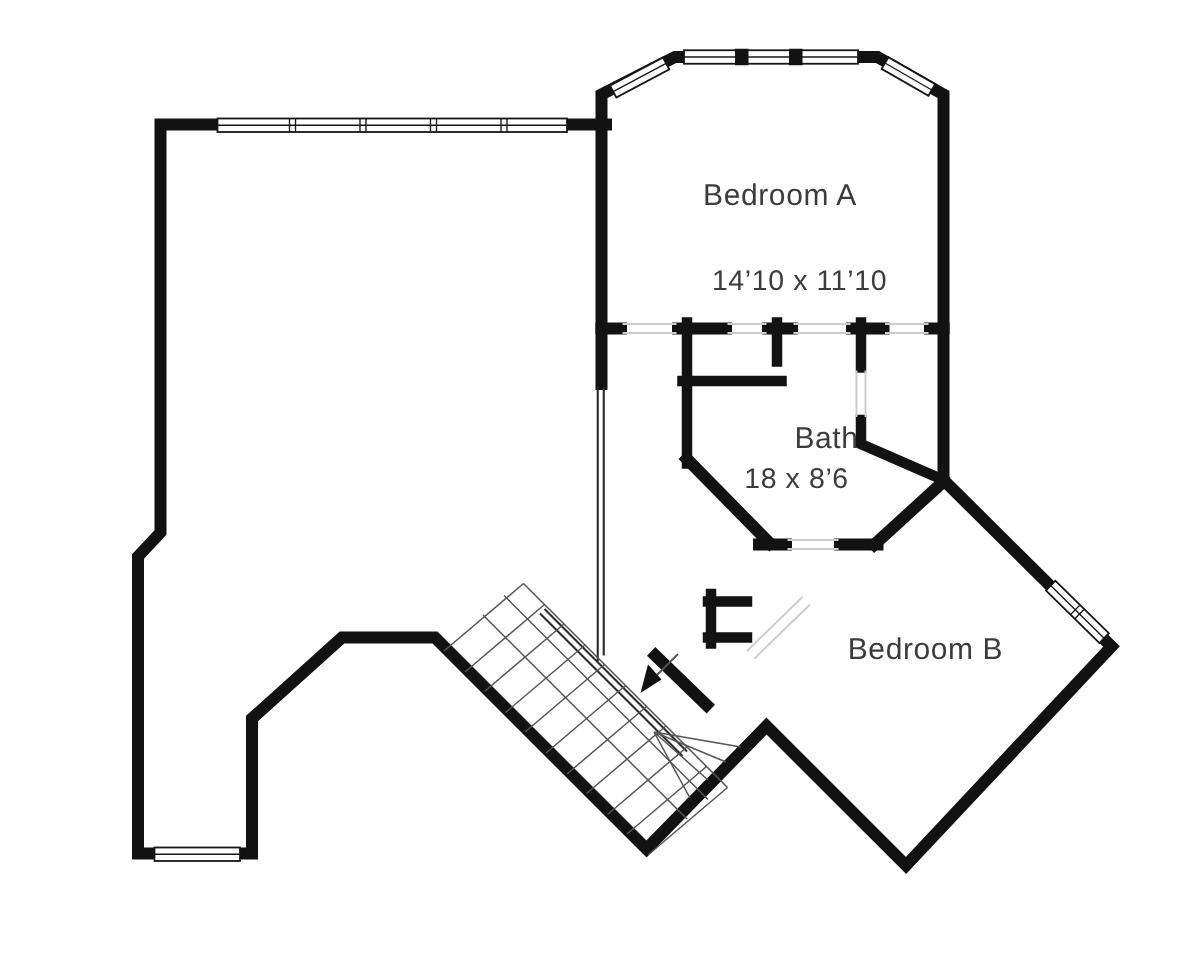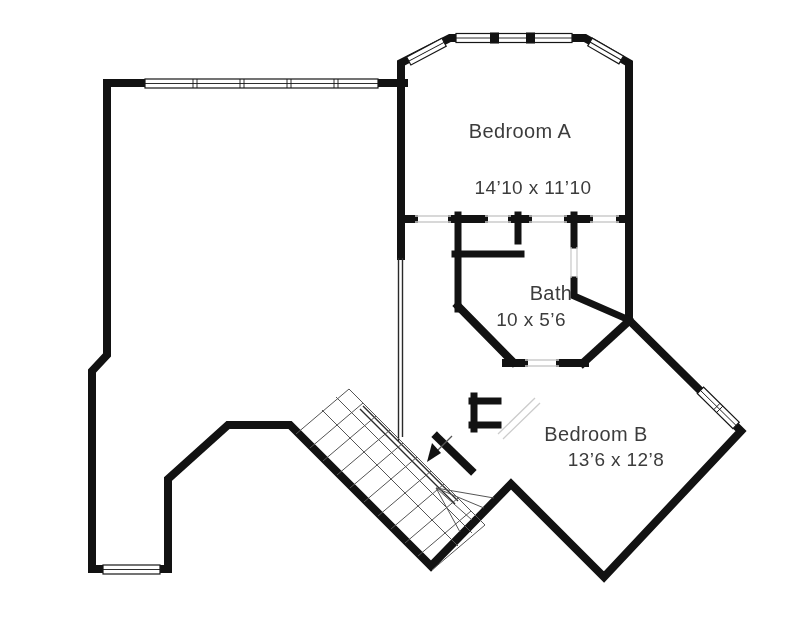--- a/index.html
+++ b/index.html
@@ -124,18 +124,17 @@
         <polygon points="427,462 441,453 432,443" fill="#111111"></polygon>
       </g>
     </g>
   </svg>
 
 
   <div class="lbl" style="left:520px;top:131px;">Bedroom A</div>
   <div class="lbl dims" style="left:533px;top:152px;margin-top:36px;">14’10 x 11’10</div>
 
   <div class="lbl" style="left:512px;top:293px;margin-left:39px;">Bath</div>
-  <div class="lbl dims" style="left:531px;top:320px;">10 x 5’6</div>
+  <div class="lbl dims" style="left:531px;top:320px;">18 x 8’6</div>
 
-  <div class="lbl" style="left:596px;top:434px;">Bedroom B</div>
-  <div class="lbl dims" style="left:616px;top:460px;">13’6 x 12’8</div>
+  <div class="lbl" style="left:617px;top:434px;">Bedroom B</div>
 
 </div>
 
 </body></html>

